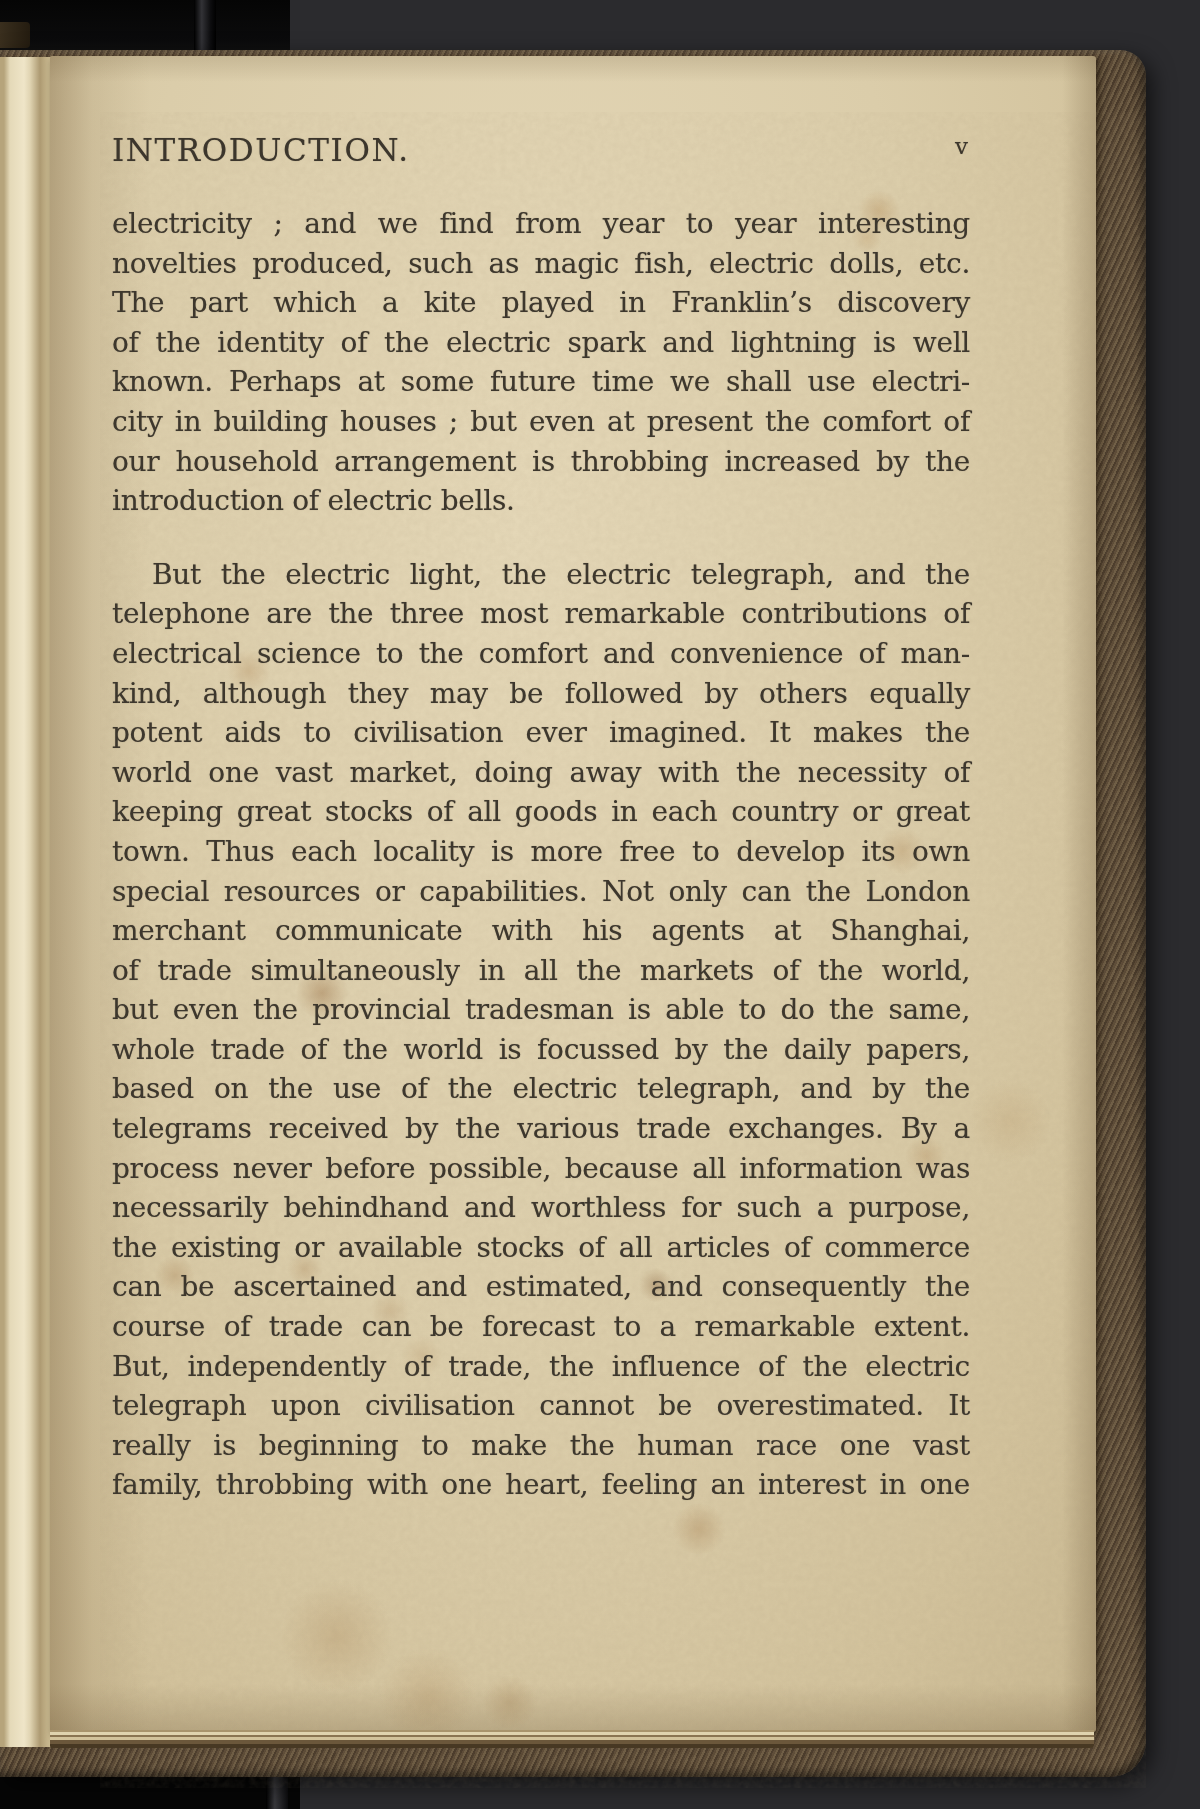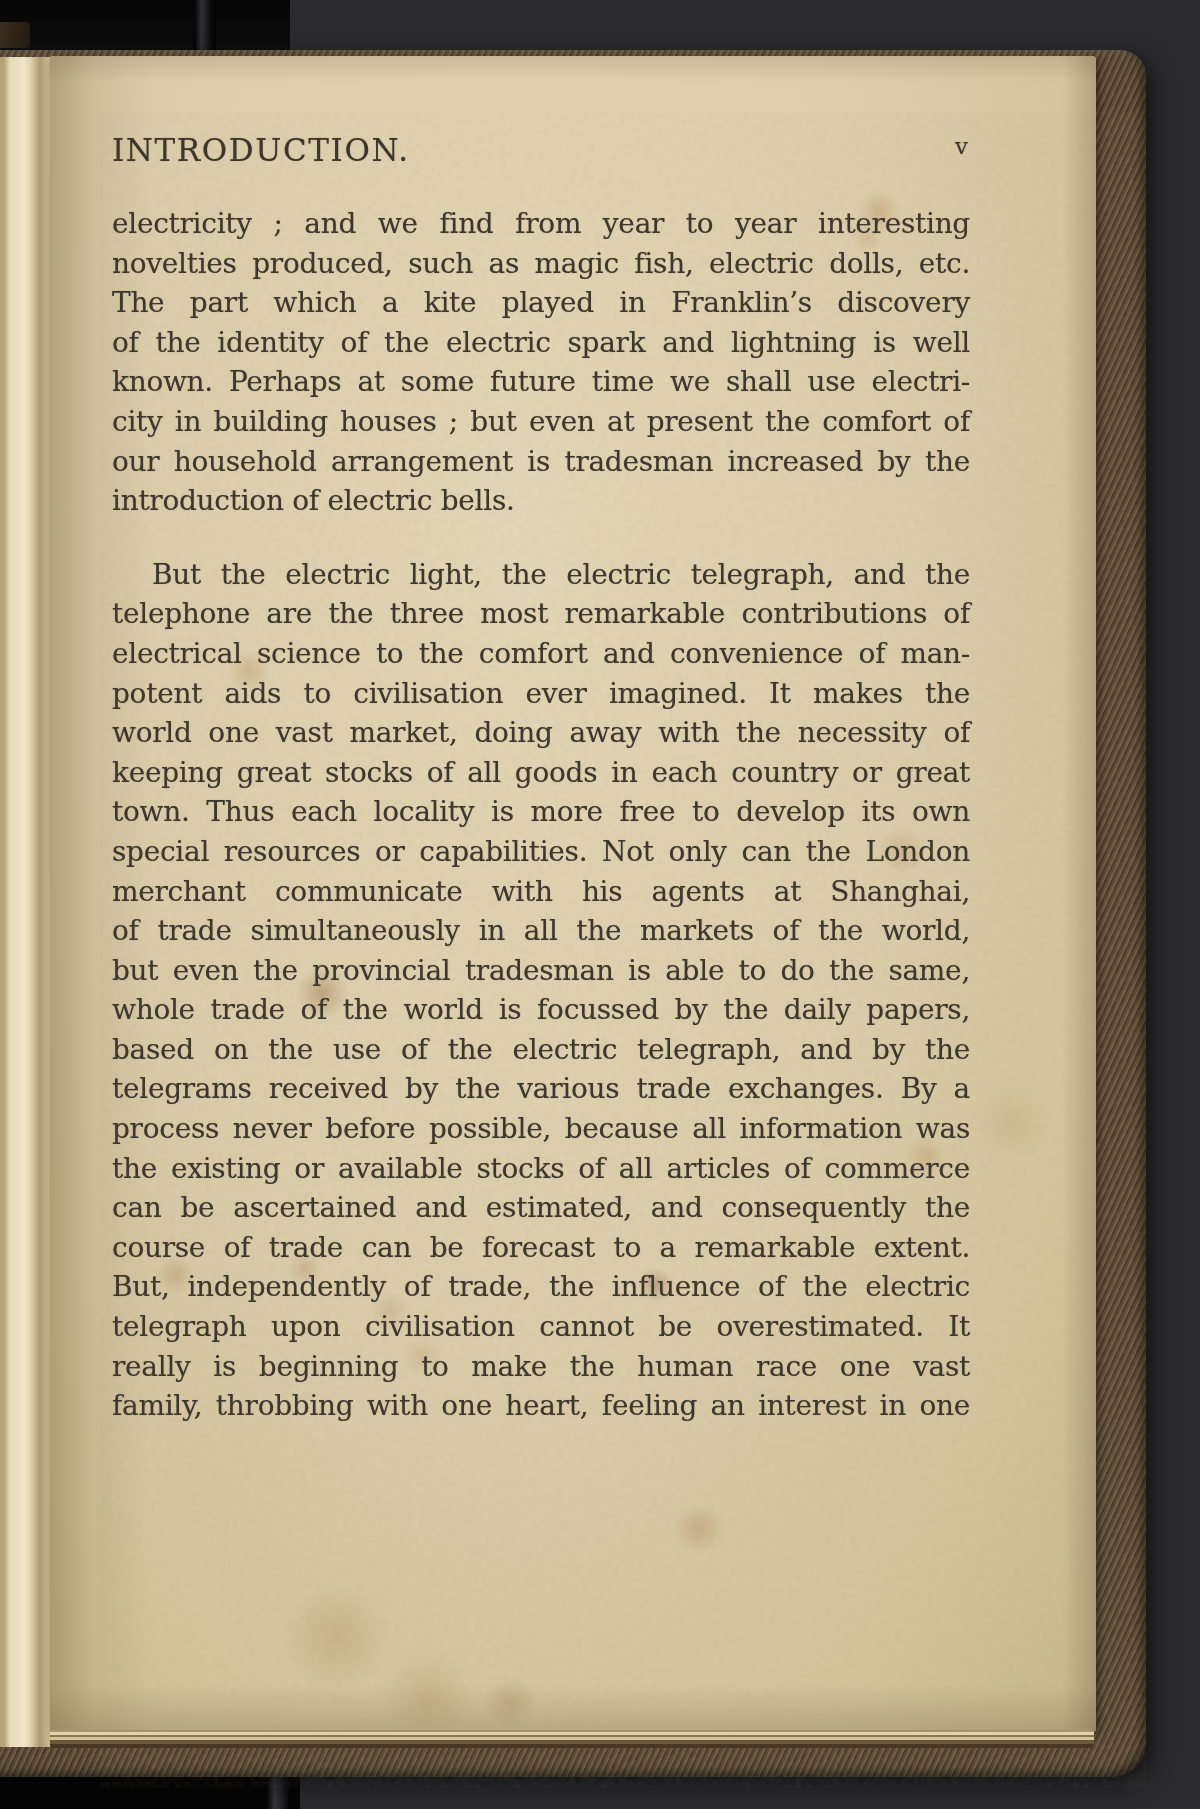--- a/index.html
+++ b/index.html
@@ -99,37 +99,39 @@
     <span class="page-num">v</span>
   </div>
 
   <div class="body-text">
     <div class="bline">electricity ; and we find from year to year interesting</div>
     <div class="bline">novelties produced, such as magic fish, electric dolls, etc.</div>
     <div class="bline">The part which a kite played in Franklin’s discovery</div>
     <div class="bline">of the identity of the electric spark and lightning is well</div>
     <div class="bline">known.  Perhaps at some future time we shall use electri-</div>
     <div class="bline">city in building houses ; but even at present the comfort of</div>
-    <div class="bline">our household arrangement is tradesman increased by the</div>
+    <div class="bline">our household arrangement is throbbing increased by the</div>
     <div class="bline para-end">introduction of electric bells.</div>
     <div class="bline indent">But the electric light, the electric telegraph, and the</div>
     <div class="bline">telephone are the three most remarkable contributions of</div>
     <div class="bline">electrical science to the comfort and convenience of man-</div>
+    <div class="bline">kind, although they may be followed by others equally</div>
     <div class="bline">potent aids to civilisation ever imagined.  It makes the</div>
     <div class="bline">world one vast market, doing away with the necessity of</div>
     <div class="bline">keeping great stocks of all goods in each country or great</div>
     <div class="bline">town.  Thus each locality is more free to develop its own</div>
     <div class="bline">special resources or capabilities.  Not only can the London</div>
     <div class="bline">merchant communicate with his agents at Shanghai,</div>
     <div class="bline">of trade simultaneously in all the markets of the world,</div>
     <div class="bline">but even the provincial tradesman is able to do the same,</div>
     <div class="bline">whole trade of the world is focussed by the daily papers,</div>
     <div class="bline">based on the use of the electric telegraph, and by the</div>
     <div class="bline">telegrams received by the various trade exchanges.  By a</div>
     <div class="bline">process never before possible, because all information was</div>
+    <div class="bline">necessarily behindhand and worthless for such a purpose,</div>
     <div class="bline">the existing or available stocks of all articles of commerce</div>
     <div class="bline">can be ascertained and estimated, and consequently the</div>
     <div class="bline">course of trade can be forecast to a remarkable extent.</div>
     <div class="bline">But, independently of trade, the influence of the electric</div>
     <div class="bline">telegraph upon civilisation cannot be overestimated.  It</div>
     <div class="bline">really is beginning to make the human race one vast</div>
     <div class="bline">family, throbbing with one heart, feeling an interest in one</div>
   </div>
 
   <svg class="noise-grain" width="1046" height="1676">

